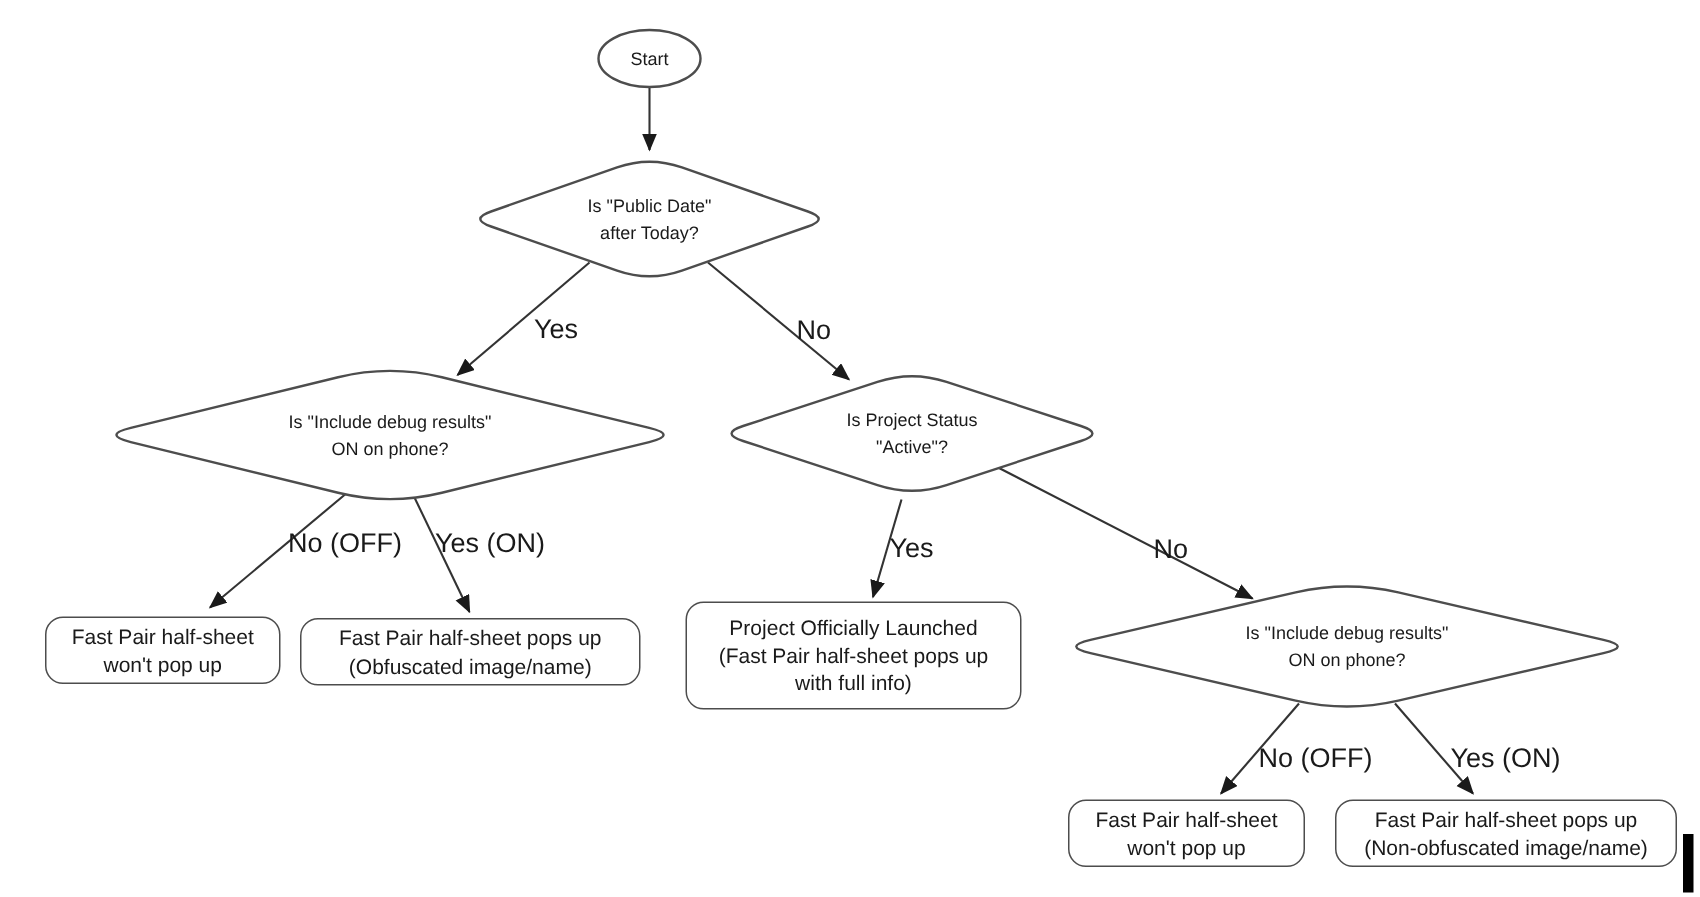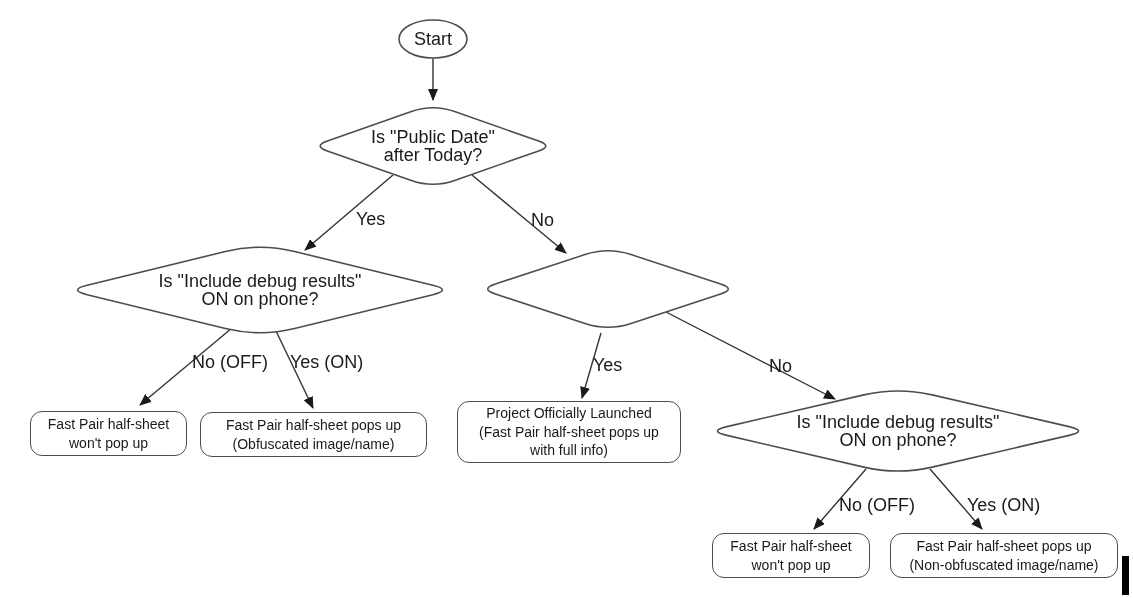--- a/index.html
+++ b/index.html
@@ -19,21 +19,21 @@
     width: 1133px; height: 598px;
   }
   .shape-stroke { stroke: var(--stroke, #4d4d4d); stroke-width: 1.6; fill: #ffffff; }
   .edge { stroke: var(--edge, #333333); stroke-width: 1.4; fill: none; }
   .node-text {
     position: absolute;
     display: flex;
     align-items: center;
     justify-content: center;
     text-align: center;
-    font-size: 18px;
+    font-size: 12px;
     line-height: 18.5px;
     white-space: pre-line;
     color: var(--text, #1a1a1a);
   }
   .box {
     position: absolute;
     display: flex;
     align-items: center;
     justify-content: center;
     text-align: center;
@@ -90,31 +90,33 @@
   </svg>
 
   <div class="node-text" style="left:399px; top:21px; width:68px; height:37px;">Start</div>
 
   <div class="node-text" style="left:323px; top:109px; width:220px; height:74px;">Is "Public Date"
 after Today?</div>
 
   <div class="node-text" style="left:140px; top:253px; width:240px; height:74px;">Is "Include debug results"
 ON on phone?</div>
 
+  <div class="node-text" style="left:498px; top:252px; width:220px; height:74px;">Is Project Status
+"Active"?</div>
 
   <div class="node-text" style="left:778px; top:394px; width:240px; height:74px;">Is "Include debug results"
 ON on phone?</div>
 
   <div class="box" style="left:30px; top:411px; width:157px; height:45px;">Fast Pair half-sheet
 won't pop up</div>
 
   <div class="box" style="left:200px; top:412px; width:227px; height:45px;">Fast Pair half-sheet pops up
 (Obfuscated image/name)</div>
 
-  <div class="box" style="left:457px; top:401px; width:224px; height:62px;">Project Officially Launched
+  <div class="box" style="left:457px; top:401px; width:224px; height:72px;">Project Officially Launched
 (Fast Pair half-sheet pops up
 with full info)</div>
 
   <div class="box" style="left:712px; top:533px; width:158px; height:45px;">Fast Pair half-sheet
 won't pop up</div>
 
   <div class="box" style="left:890px; top:533px; width:228px; height:45px;">Fast Pair half-sheet pops up
 (Non-obfuscated image/name)</div>
 
   <div class="edge-label" style="left:356px; top:209px;">Yes</div>

